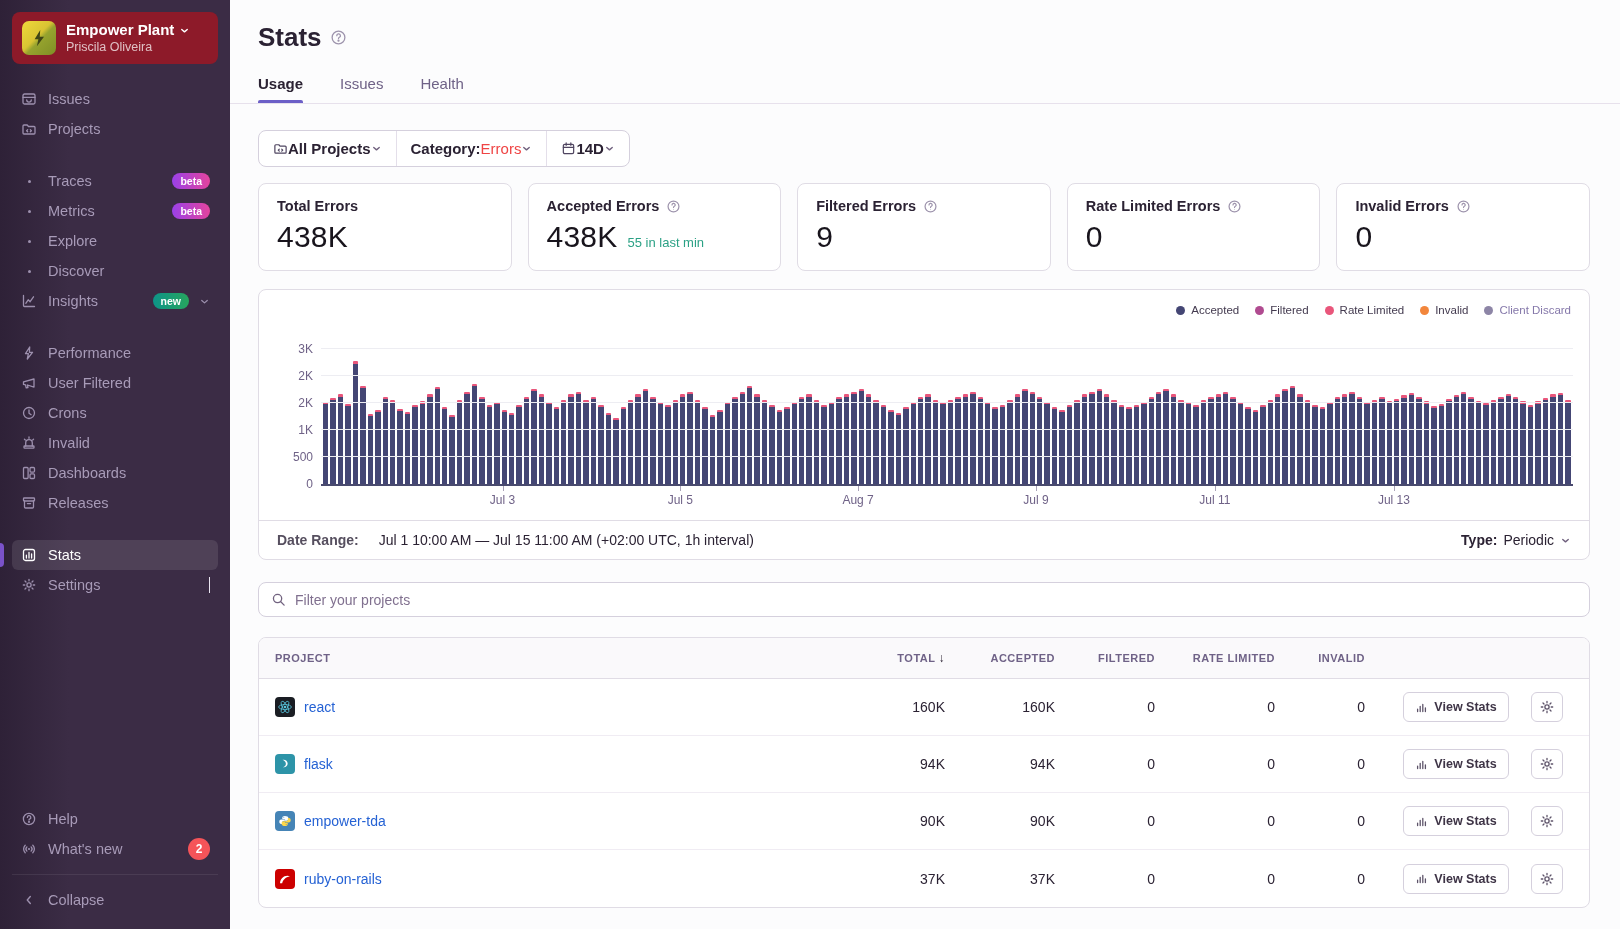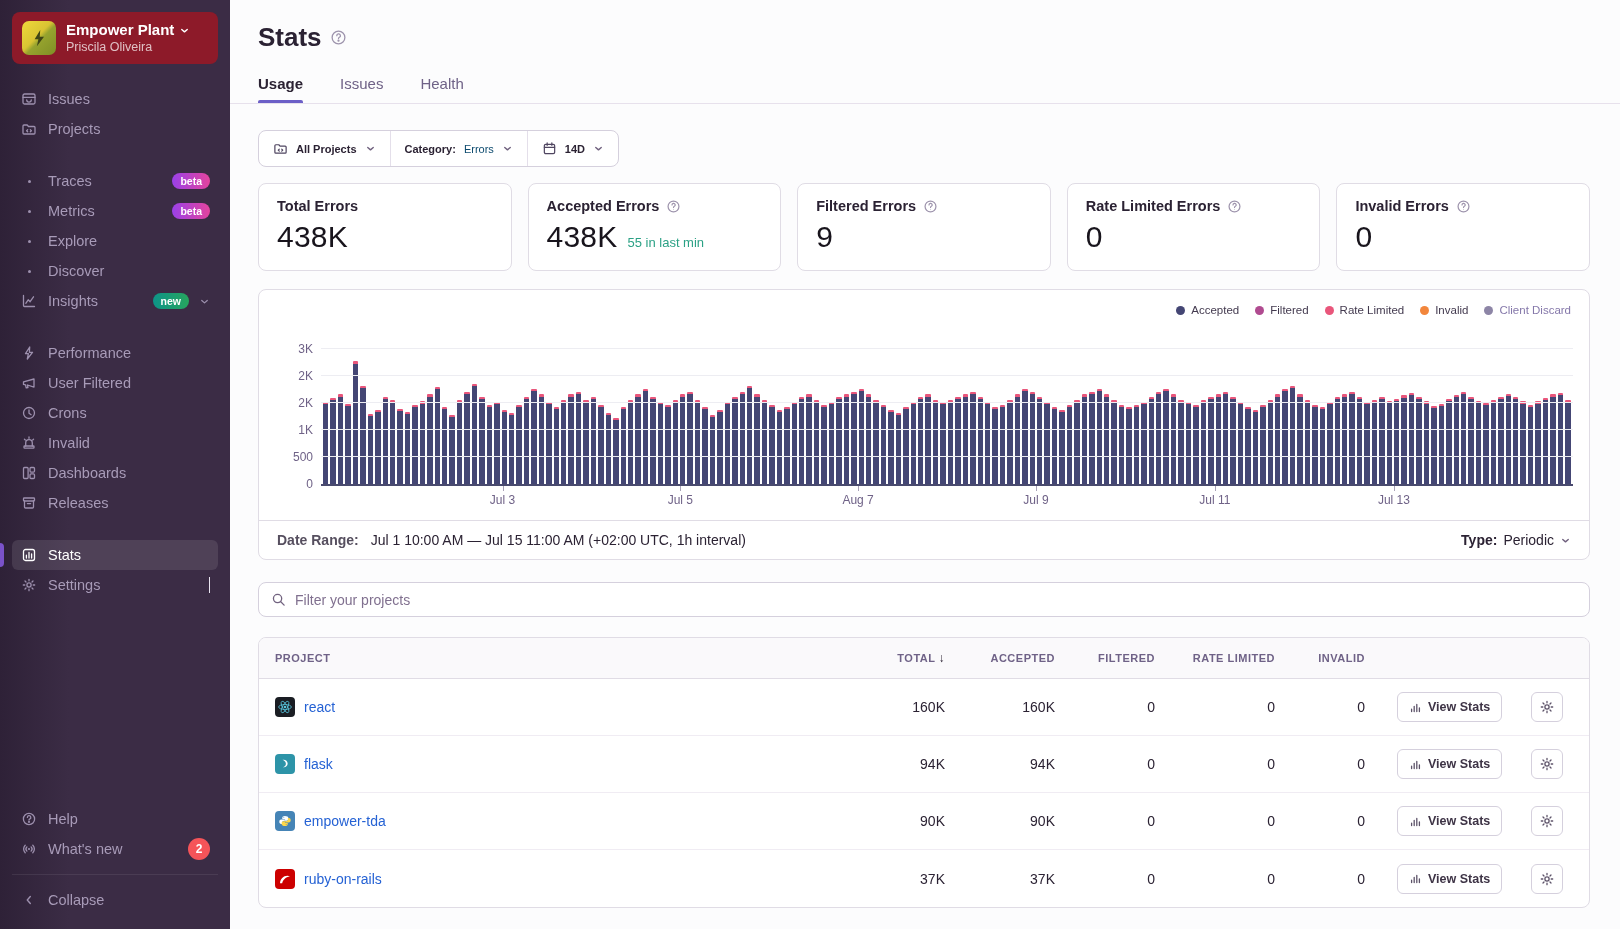--- a/index.html
+++ b/index.html
@@ -77,24 +77,24 @@
   .tab { font-size:15px; color:#6f6287; padding-bottom:11px; cursor:pointer; position:relative; }
   .tab.active { color:#2b2233; font-weight:600; }
   .tab.active::after { content:""; position:absolute; left:0; right:0; bottom:0; height:3px; background:#6c5fc7; border-radius:2px 2px 0 0; }
   .head-rule { border-bottom:1px solid #e7e1ec; }
   .content { padding:26px 30px 0 28px; flex:1; overflow:hidden; }
   
   .filter-bar {
     display:inline-flex; align-items:stretch; background:#fff;
     border:1px solid #d5d0dd; border-radius:8px; height:37px; overflow:hidden;
   }
-  .filter-seg { display:flex; align-items:center; gap:8px; padding:0 14px; font-size:11px; cursor:pointer; }
+  .filter-seg { display:flex; align-items:center; padding:0 14px; font-size:15px; cursor:pointer; }
   .filter-seg + .filter-seg { border-left:1px solid #e4dfea; }
   .filter-seg b { font-weight:700; color:#2b2233; }
-  .filter-seg .val { color:#0c4a6e; }
+  .filter-seg .val { color:#ef4444; }
   .filter-seg .ico { color:#4f4560; display:flex; }
   .chev-sm { color:#71627f; display:flex; }
   
   .cards { display:grid; grid-template-columns:repeat(5,1fr); gap:16px; margin-top:16px; }
   .card {
     background:#fff; border:1px solid #e0dce5; border-radius:8px; padding:14px 18px 16px 18px;
   }
   .card-title { font-size:14.5px; font-weight:700; color:#2b2233; display:flex; align-items:center; gap:7px; }
   .card-value-row { margin-top:6px; display:flex; align-items:baseline; gap:10px; }
   .card-value { font-size:30px; color:#18141c; letter-spacing:.2px; }
@@ -117,21 +117,21 @@
   .bar { flex:1; display:flex; flex-direction:column; justify-content:flex-end; }
   .bar-tip { background:#e9567b; border-radius:1px 1px 0 0; }
   .bar-body { background:#444674; }
   .x-axis { position:relative; height:26px; }
   .x-tick { position:absolute; top:0; height:5px; border-left:1px solid #aaa3b8; }
   .x-tick-label { position:absolute; top:7px; transform:translateX(-50%); font-size:12px; color:#6f6287; white-space:nowrap; }
   .panel-footer {
     border-top:1px solid #e0dce5; padding:11px 18px; display:flex; align-items:center; justify-content:space-between;
     font-size:14px;
   }
-  .dr-left { display:flex; align-items:flex-end; gap:12px; }
+  .dr-left { display:flex; align-items:flex-end; gap:20px; }
   .dr-label { font-weight:700; color:#564f5f; }
   .dr-value { color:#2b2233; }
   .type-group { display:flex; align-items:center; gap:6px; cursor:pointer; }
   .type-label { font-weight:700; }
   
   .search-box {
     margin-top:22px; height:35px; background:#fff; border:1px solid #d5d0dd; border-radius:8px;
     display:flex; align-items:center; gap:9px; padding:0 12px;
   }
   .search-box input {
@@ -154,21 +154,21 @@
   .t-body .num { font-size:14px; color:#2b2233; }
   .view-stats-btn {
     display:inline-flex; align-items:center; gap:6px; border:1px solid #d5d0dd; background:#fff;
     border-radius:6px; height:30px; padding:0 11px; font-size:12.5px; font-weight:700; color:#3e3446;
     cursor:pointer; font-family:inherit;
   }
   .gear-btn {
     width:32px; height:30px; border:1px solid #d5d0dd; background:#fff; border-radius:6px;
     display:inline-flex; align-items:center; justify-content:center; color:#5d5369; cursor:pointer;
   }
-  .actions-cell { display:flex; justify-content:flex-start; padding-right:16px; }
+  .actions-cell { display:flex; justify-content:center; padding-right:16px; }
   .sort-arrow { color:#2b2233; margin-left:3px; font-size:12px; }
 </style>
 </head>
 <body>
 
 <aside class="sidebar">
   <div class="org-header">
     <div class="org-avatar">
       <svg width="20" height="20" viewBox="0 0 16 16">
           <path d="M9 1.5 4.5 9h3l-1.2 5.5L12 7H8.6z" fill="#3f4416"></path>

